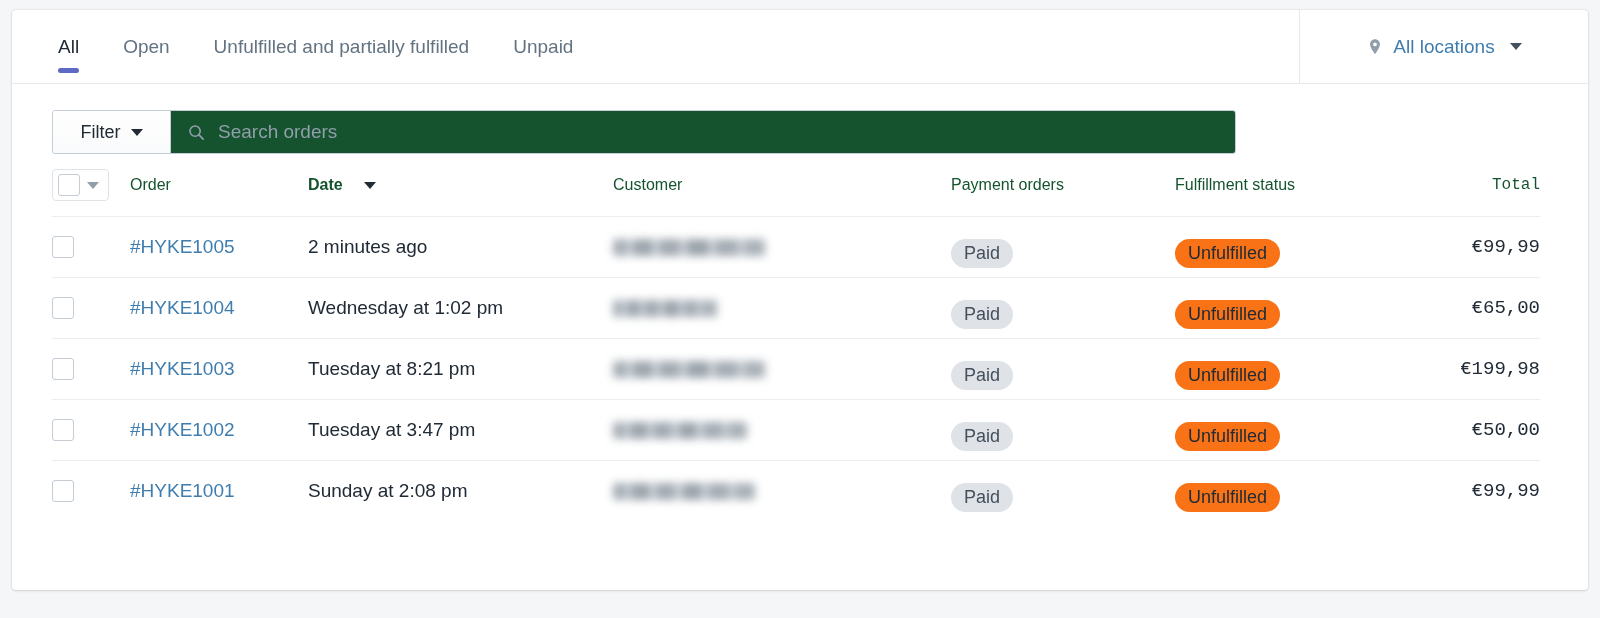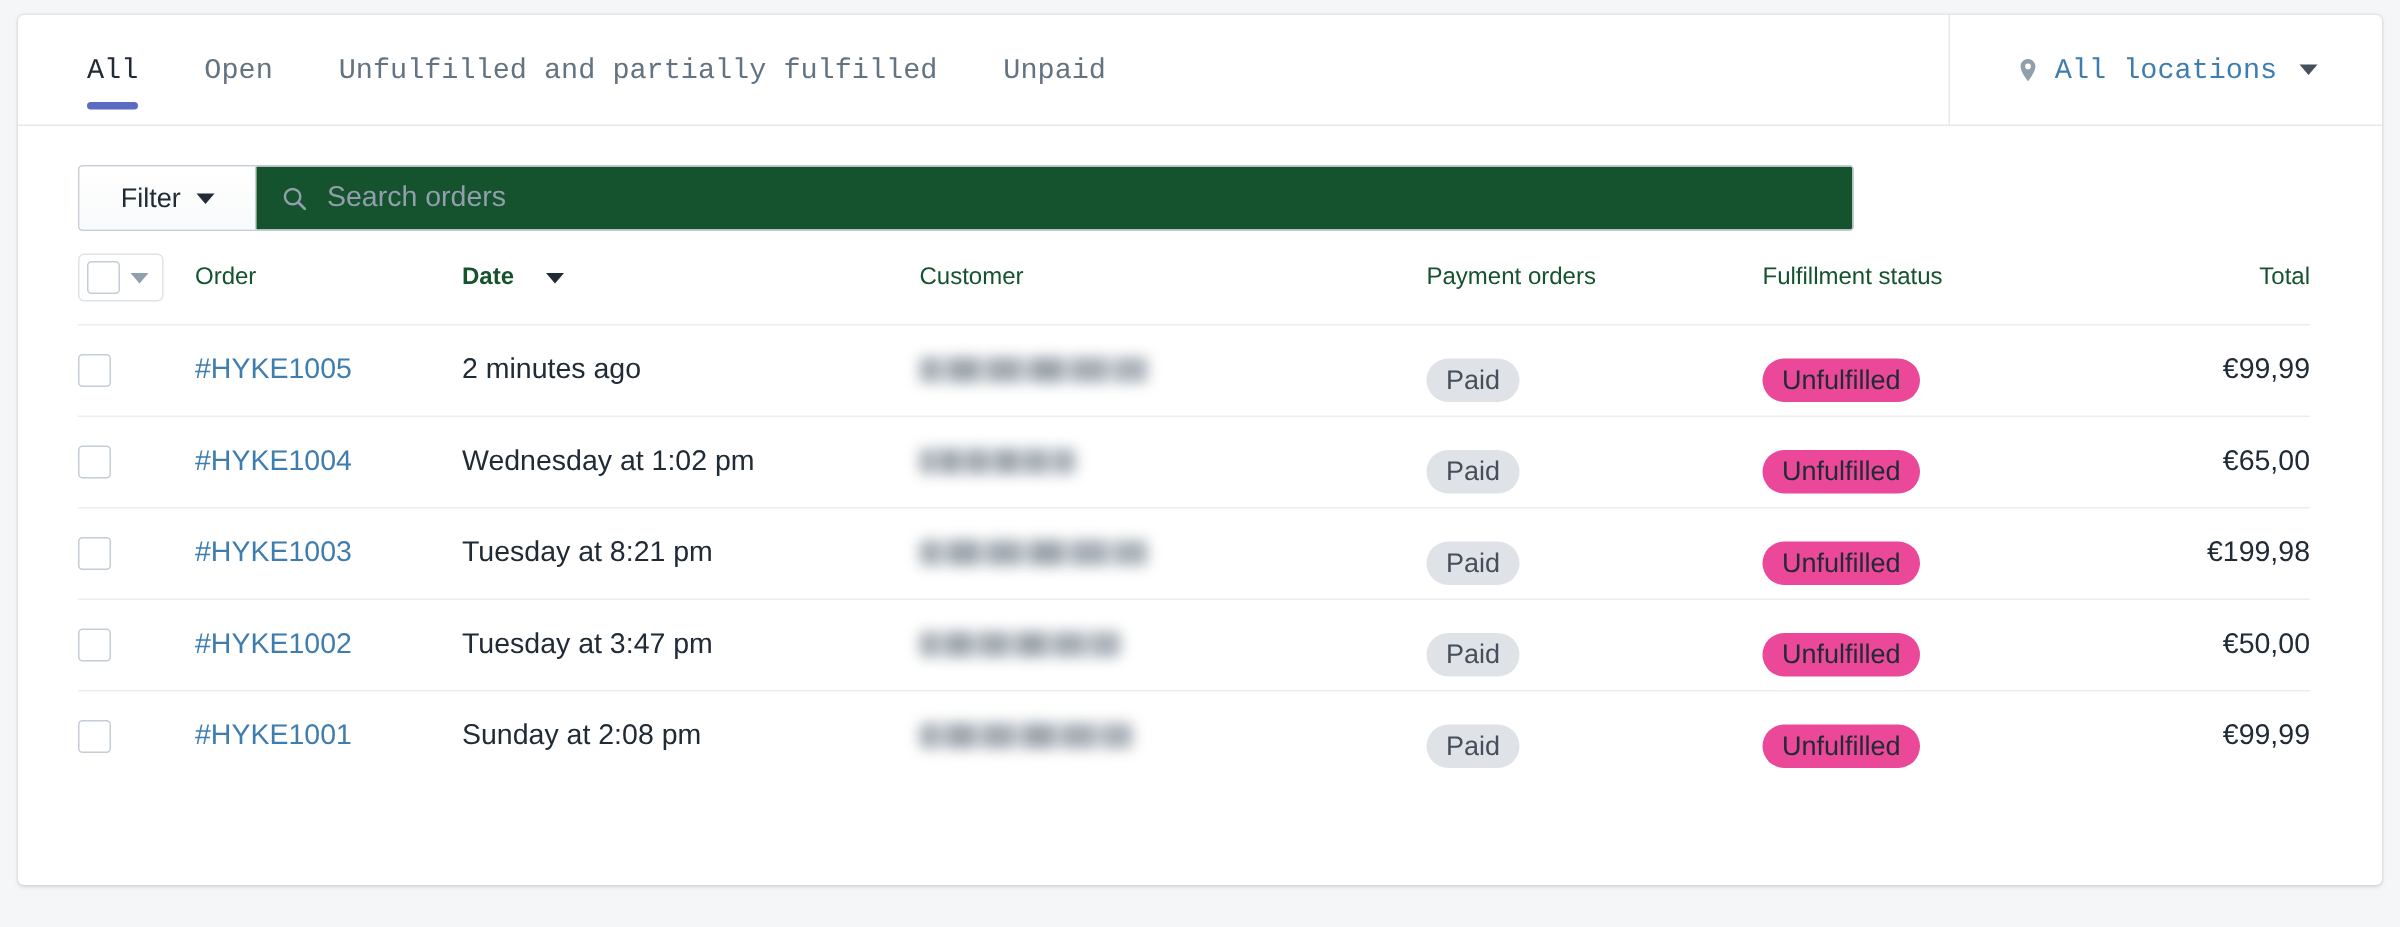--- a/index.html
+++ b/index.html
@@ -25,21 +25,20 @@
     box-shadow: 0 0 0 1px rgba(63,63,68,0.05), 0 1px 3px 0 rgba(63,63,68,0.15);
     overflow: hidden;
   }
 
   
   .tabbar {
     display: flex;
     align-items: stretch;
     height: 74px;
     border-bottom: 1px solid #e6e9ec;
-    font-family: Liberation Mono, monospace;
   }
   .tabs {
     display: flex;
     align-items: center;
     flex: 1;
     padding-left: 24px;
     border-right: 1px solid #e6e9ec;
   }
   .tab {
     position: relative;
@@ -134,21 +133,21 @@
     border-top: 1px solid #ebeef0;
     position: relative;
   }
 
   .c-check   { width: 78px; flex: none; display: flex; align-items: center; }
   .c-order   { width: 178px; flex: none; }
   .c-date    { width: 305px; flex: none; }
   .c-cust    { width: 338px; flex: none; }
   .c-pay     { width: 224px; flex: none; }
   .c-ful     { width: 190px; flex: none; }
-  .c-total   { flex: 1; text-align: right; }
+  .c-total   { flex: 1; text-align: right; font-family: Liberation Mono, monospace; }
 
   .th { font-size: 16px; color: #14532d; }
   .th.right { text-align: right; }
   .th-date { display: inline-flex; align-items: center; gap: 21px; cursor: pointer; font-weight: bold; }
   .caret-xs {
     width: 0; height: 0;
     border-left: 6px solid transparent;
     border-right: 6px solid transparent;
     border-top: 7px solid #212b36;
   }
@@ -208,21 +207,21 @@
     display: inline-flex;
     align-items: center;
     height: 29px;
     padding: 0 13px;
     border-radius: 15px;
     font-size: 18px;
     line-height: 1;
     margin-top: 12px;
   }
   .badge-paid { background: #dfe3e8; color: #454f5b; }
-  .badge-unful { background: #ec4899; color: #212b36; }
+  .badge-unful { background: #f97316; color: #212b36; }
 </style>
 </head>
 <body>
 
 <div class="card">
 
   <div class="tabbar">
     <div class="tabs" id="tabs-host">
         <div class="tab active">All</div>
         <div class="tab">Open</div>

